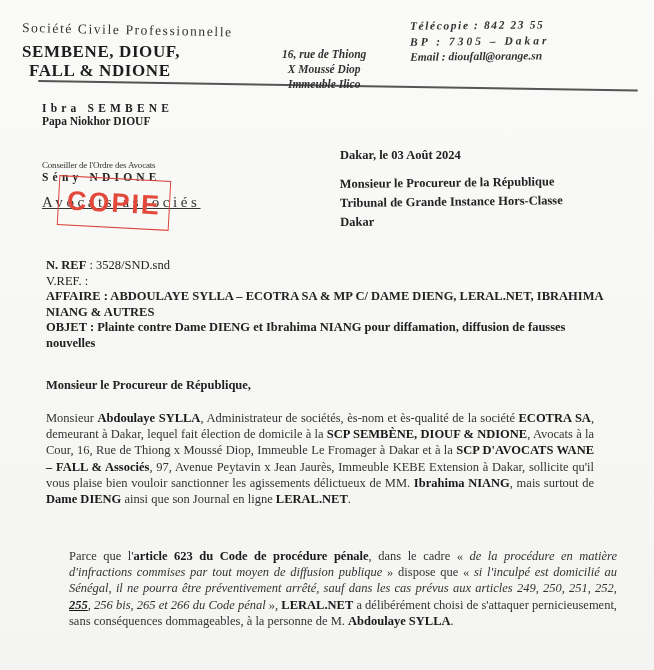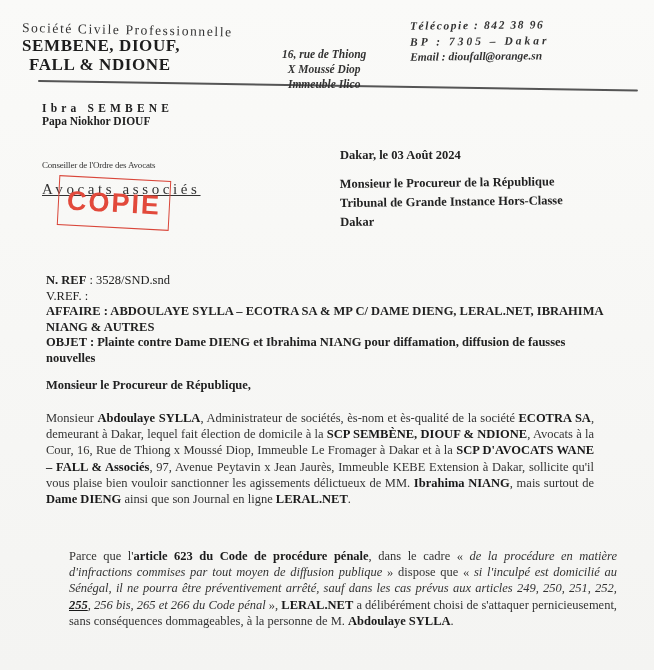--- a/index.html
+++ b/index.html
@@ -8,21 +8,21 @@
     background:#f7f7f5;
     font-family:"Liberation Serif", serif;
     color:#1a1a1a;
     position:relative;
   }
   .page { position:absolute; left:0; top:0; width:654px; height:670px; background:linear-gradient(180deg,#fafaf8 0%,#f4f4f2 100%); }
 
   .firm { position:absolute; left:22px; top:20px; }
   .firm .scp { font-size:13.5px; letter-spacing:1.6px; color:#333; transform:rotate(1.2deg); transform-origin:left; }
   .firm .name1, .firm .name2 { font-weight:bold; font-size:17px; letter-spacing:0.6px; color:#1d1d1d; line-height:19px; }
-  .firm .name1 { }
+  .firm .name1 { margin-top:6px; }
   .firm .name2 { padding-left:7px; }
 
   .rule { position:absolute; left:38px; top:80px; width:600px; height:2px; background:#555; transform:rotate(0.9deg); transform-origin:left; border-radius:1px; }
 
   .partners { position:absolute; left:42px; top:102px; }
   .partners .p { font-weight:bold; font-size:11.5px; color:#222; line-height:13px; white-space:nowrap; }
   .partners .spaced { letter-spacing:4.2px; }
   .partners .conseil { font-size:9px; color:#333; line-height:11px; letter-spacing:-0.2px;margin-top:32px; }
   .partners .assoc { font-size:15px; letter-spacing:3.6px; color:#333; line-height:17px; margin-top:10px;text-decoration:underline; }
 
@@ -31,21 +31,21 @@
   .contact .tel { letter-spacing:1.6px; }
   .contact .bp { letter-spacing:3px; }
   .contact .email { letter-spacing:0; }
 
   .stamp { position:absolute; left:58px; top:178px; width:110px; height:48px; border:1.5px solid #d9463a; transform:rotate(3deg); display:flex; align-items:center; justify-content:center; }
   .stamp span { color:#e2493b; font-family:"Liberation Sans", sans-serif; font-weight:bold; font-size:27px; letter-spacing:2px; }
 
   .date { position:absolute; left:340px; top:148px; font-weight:bold; font-size:12.5px; color:#222; }
   .recipient { position:absolute; left:340px; top:175px; font-weight:bold; font-size:12.5px; color:#222; line-height:19px; transform:rotate(-0.7deg); transform-origin:left; }
 
-  .refs { position:absolute; left:46px; top:258px; width:570px; font-size:12.5px; color:#222; line-height:15.5px;margin-top:15px; }
+  .refs { position:absolute; left:46px; top:258px; width:570px; font-size:12.5px; color:#222; line-height:15.5px; }
   .refs b { font-weight:bold; }
 
   .salutation { position:absolute; left:46px; top:378px; font-weight:bold; font-size:12.5px; color:#222; }
 
   .para { position:absolute; left:46px; width:548px; font-size:12.5px; color:#333; line-height:16.2px; text-align:justify; }
   .para b { color:#1a1a1a; }
   .p1 { top:410px; }
   .p2 { top:548px;margin-left:23px; }
   .para u { text-decoration:underline; }
 </style>
@@ -59,31 +59,32 @@
     <div class="name1">SEMBENE, DIOUF,</div>
     <div class="name2">FALL &amp; NDIONE</div>
   </div>
 
   <div class="rule"></div>
 
   <div class="partners">
     <div class="p spaced">Ibra SEMBENE</div>
     <div class="p">Papa Niokhor DIOUF</div>
     <div class="conseil">Conseiller de l'Ordre des Avocats</div>
+    <div class="p spaced">Sény NDIONE</div>
     <div class="assoc">Avocats associés</div>
   </div>
 
   <div class="addr">
     <div>16, rue de Thiong</div>
     <div>X Moussé Diop</div>
     <div>Immeuble Ilico</div>
   </div>
 
   <div class="contact">
-    <div class="tel">Télécopie : 842 38 96</div>
+    <div class="tel">Télécopie : 842 23 55</div>
     <div class="bp">BP : 7305 – Dakar</div>
     <div class="email">Email : dioufall@orange.sn</div>
   </div>
 
   <div class="stamp">
     <span>COPIE</span>
   </div>
 
   <div class="date">Dakar, le 03 Août 2024</div>
 

